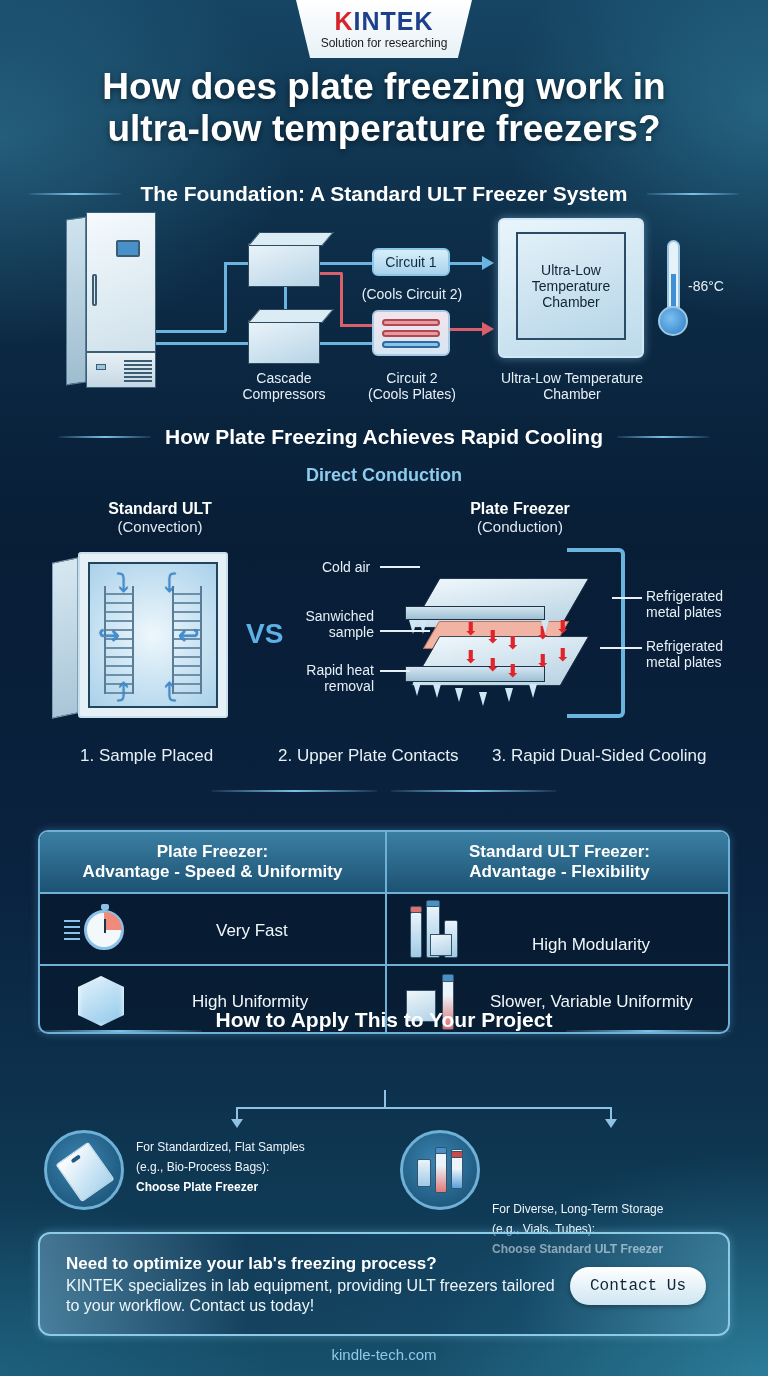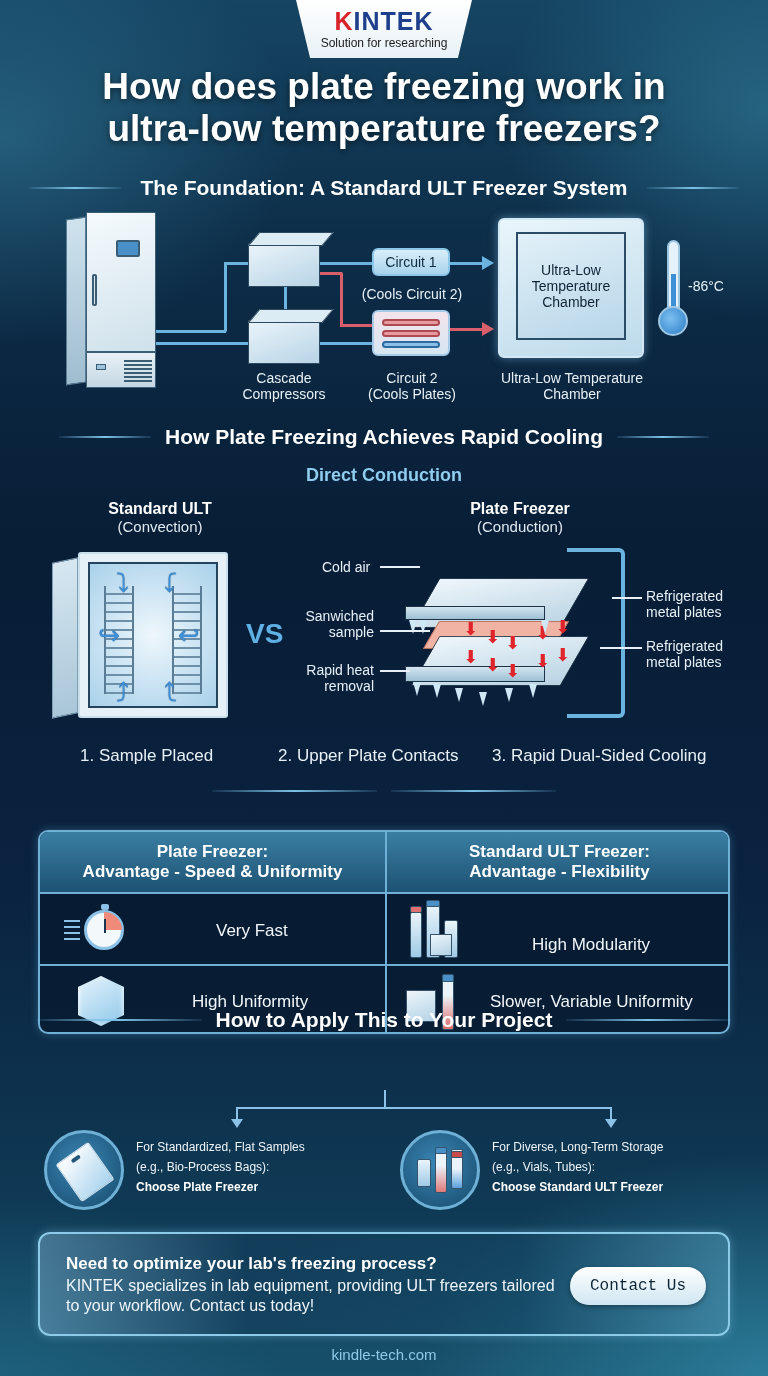--- a/index.html
+++ b/index.html
@@ -181,21 +181,21 @@
 <div class="logo-tab">
   <div class="logo-word"><span class="k">K</span><span>INTEK</span></div>
   <div class="logo-sub">Solution for researching</div>
 </div>
 
 <h1 class="main-title">
   <span>How does plate freezing work in</span><br>
   <span>ultra-low temperature freezers?</span>
 </h1>
 
-<div class="section-head" style="top:176px;gap:20px;">
+<div class="section-head" style="top:182px;gap:20px;">
   <div class="rule" style="width:92px;"></div>
   <span>The Foundation: A Standard ULT Freezer System</span>
   <div class="rule" style="width:92px;"></div>
 </div>
 
 <div class="freezer">
   <div class="side"></div>
   <div class="body"></div>
   <div class="screen"></div>
   <div class="handle"></div>
@@ -390,21 +390,21 @@
   <div class="cell-text" style="left:152px;top:160px;">High Uniformity</div>
 
   <div class="ico-vials" style="left:366px;top:140px;">
     <div class="mini-box" style="left:0;top:18px;width:30px;height:32px;"></div>
     <div class="vial" style="left:36px;width:12px;height:50px;background:linear-gradient(180deg,#eaf4fa 30%,#e06a6a);"></div>
     <div class="cap" style="left:36px;top:2px;width:12px;height:8px;background:#4a90c8;"></div>
   </div>
   <div class="cell-text" style="left:450px;top:160px;">Slower, Variable Uniformity</div>
 </div>
 
-<div class="section-head" style="top:1008px;">
+<div class="section-head" style="top:1008px;align-items:flex-end;">
   <div class="rule" style="width:165px;"></div>
   <span>How to Apply This to Your Project</span>
   <div class="rule" style="width:165px;"></div>
 </div>
 <div class="tree-stem"></div>
 <div class="tree-bar"></div>
 <div class="tree-drop" style="left:236px;"></div>
 <div class="tree-drop" style="left:610px;"></div>
 <div class="tree-head" style="left:231px;"></div>
 <div class="tree-head" style="left:605px;"></div>
@@ -418,21 +418,21 @@
   <b>Choose Plate Freezer</b>
 </div>
 
 <div class="circle-icon" style="left:400px;top:1130px;">
   <div class="vial" style="left:14px;top:auto;bottom:20px;width:14px;height:28px;"></div>
   <div class="vial" style="left:32px;top:auto;bottom:14px;width:12px;height:46px;background:linear-gradient(180deg,#eaf4fa 40%,#e07a7a);"></div>
   <div class="cap" style="left:32px;top:14px;width:12px;height:7px;background:#4a90c8;"></div>
   <div class="vial" style="left:48px;top:auto;bottom:18px;width:12px;height:40px;background:linear-gradient(180deg,#eaf4fa 50%,#5aa0dc);"></div>
   <div class="cap" style="left:48px;top:18px;width:12px;height:7px;background:#c84a4a;"></div>
 </div>
-<div class="apply-text" style="left:492px;top:1137px;">
+<div class="apply-text" style="left:492px;top:1199px;">
   <span>For Diverse, Long-Term Storage</span><br>
   <span>(e.g., Vials, Tubes):</span>
   <b>Choose Standard ULT Freezer</b>
 </div>
 
 <div class="cta">
   <div class="q">Need to optimize your lab's freezing process?</div>
   <div class="d">KINTEK specializes in lab equipment, providing ULT freezers tailored to your workflow. Contact us today!</div>
   <button class="cta-btn">Contact Us</button>
 </div>

